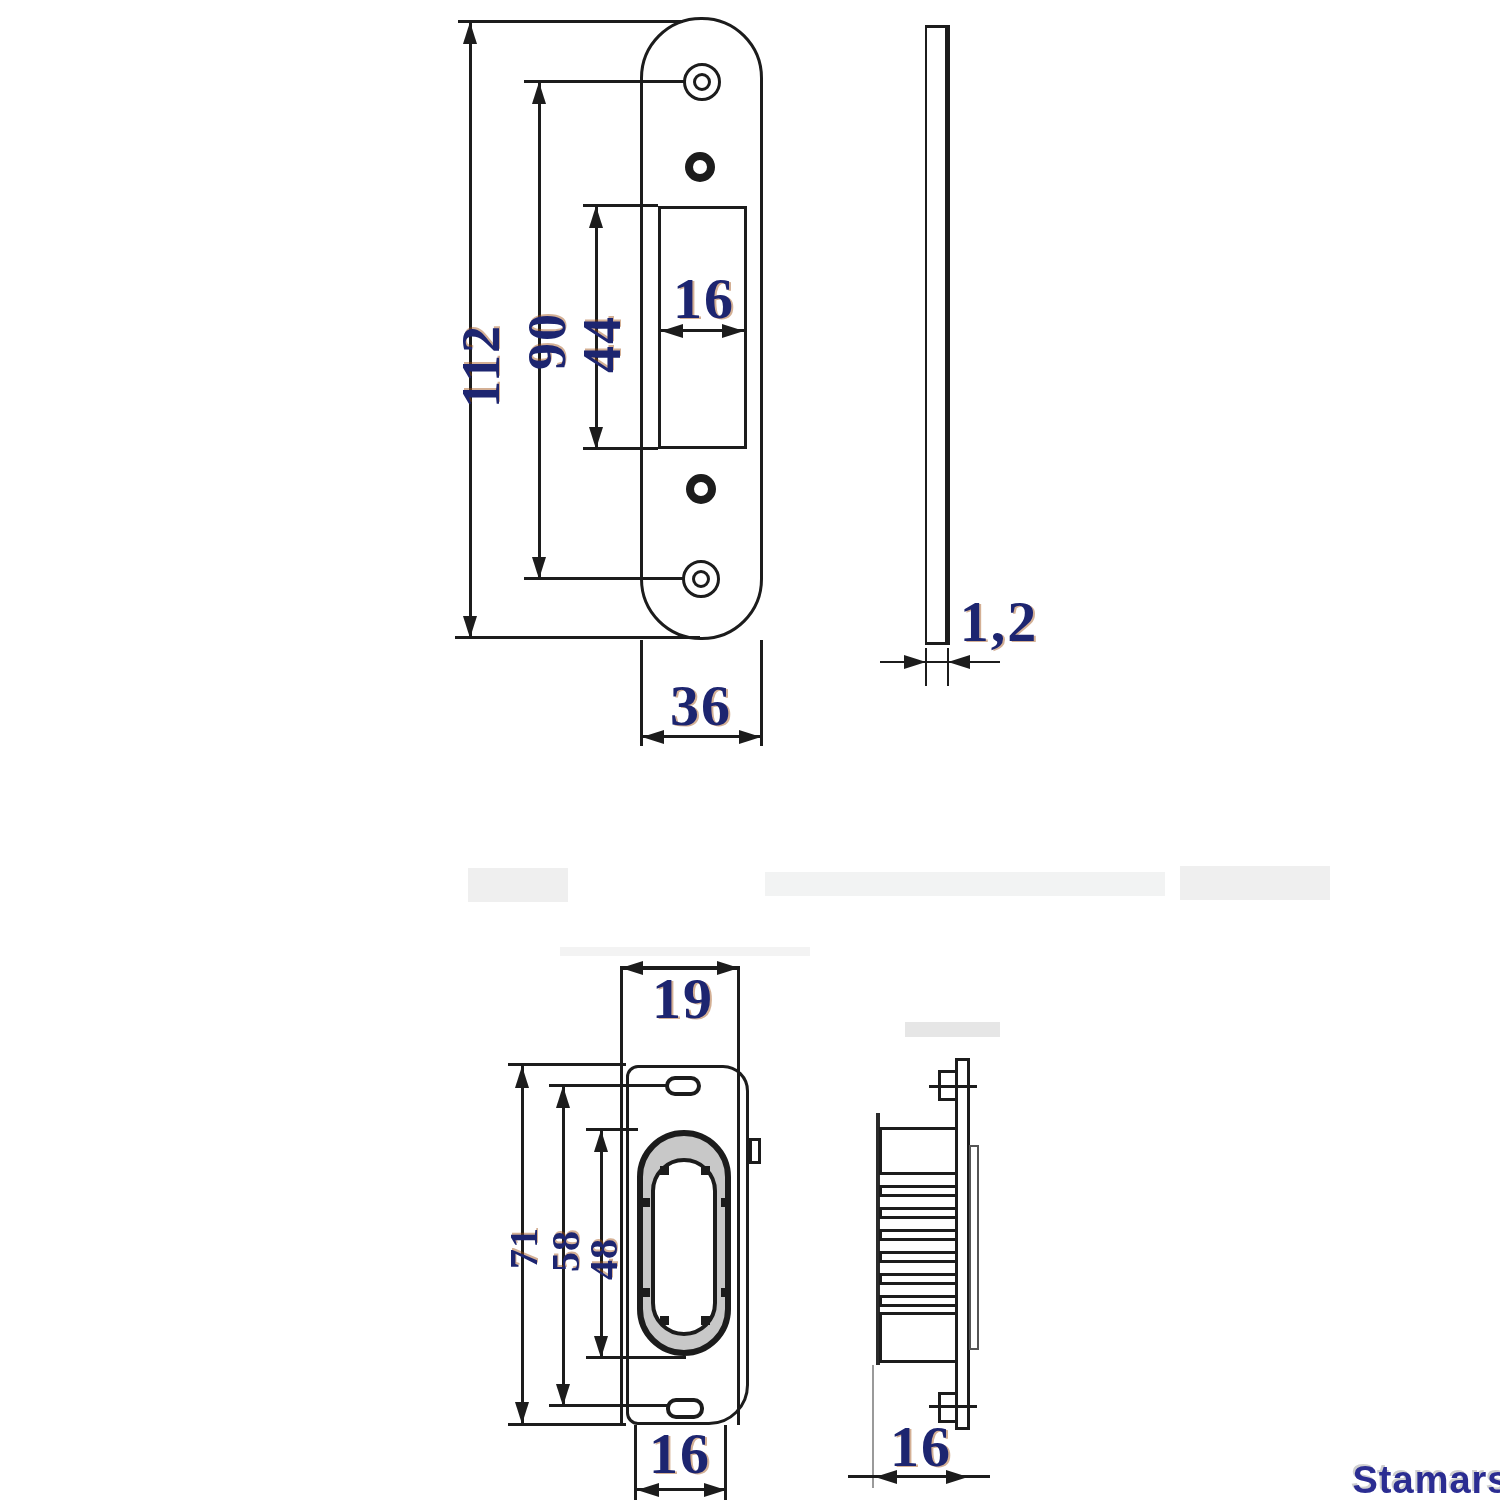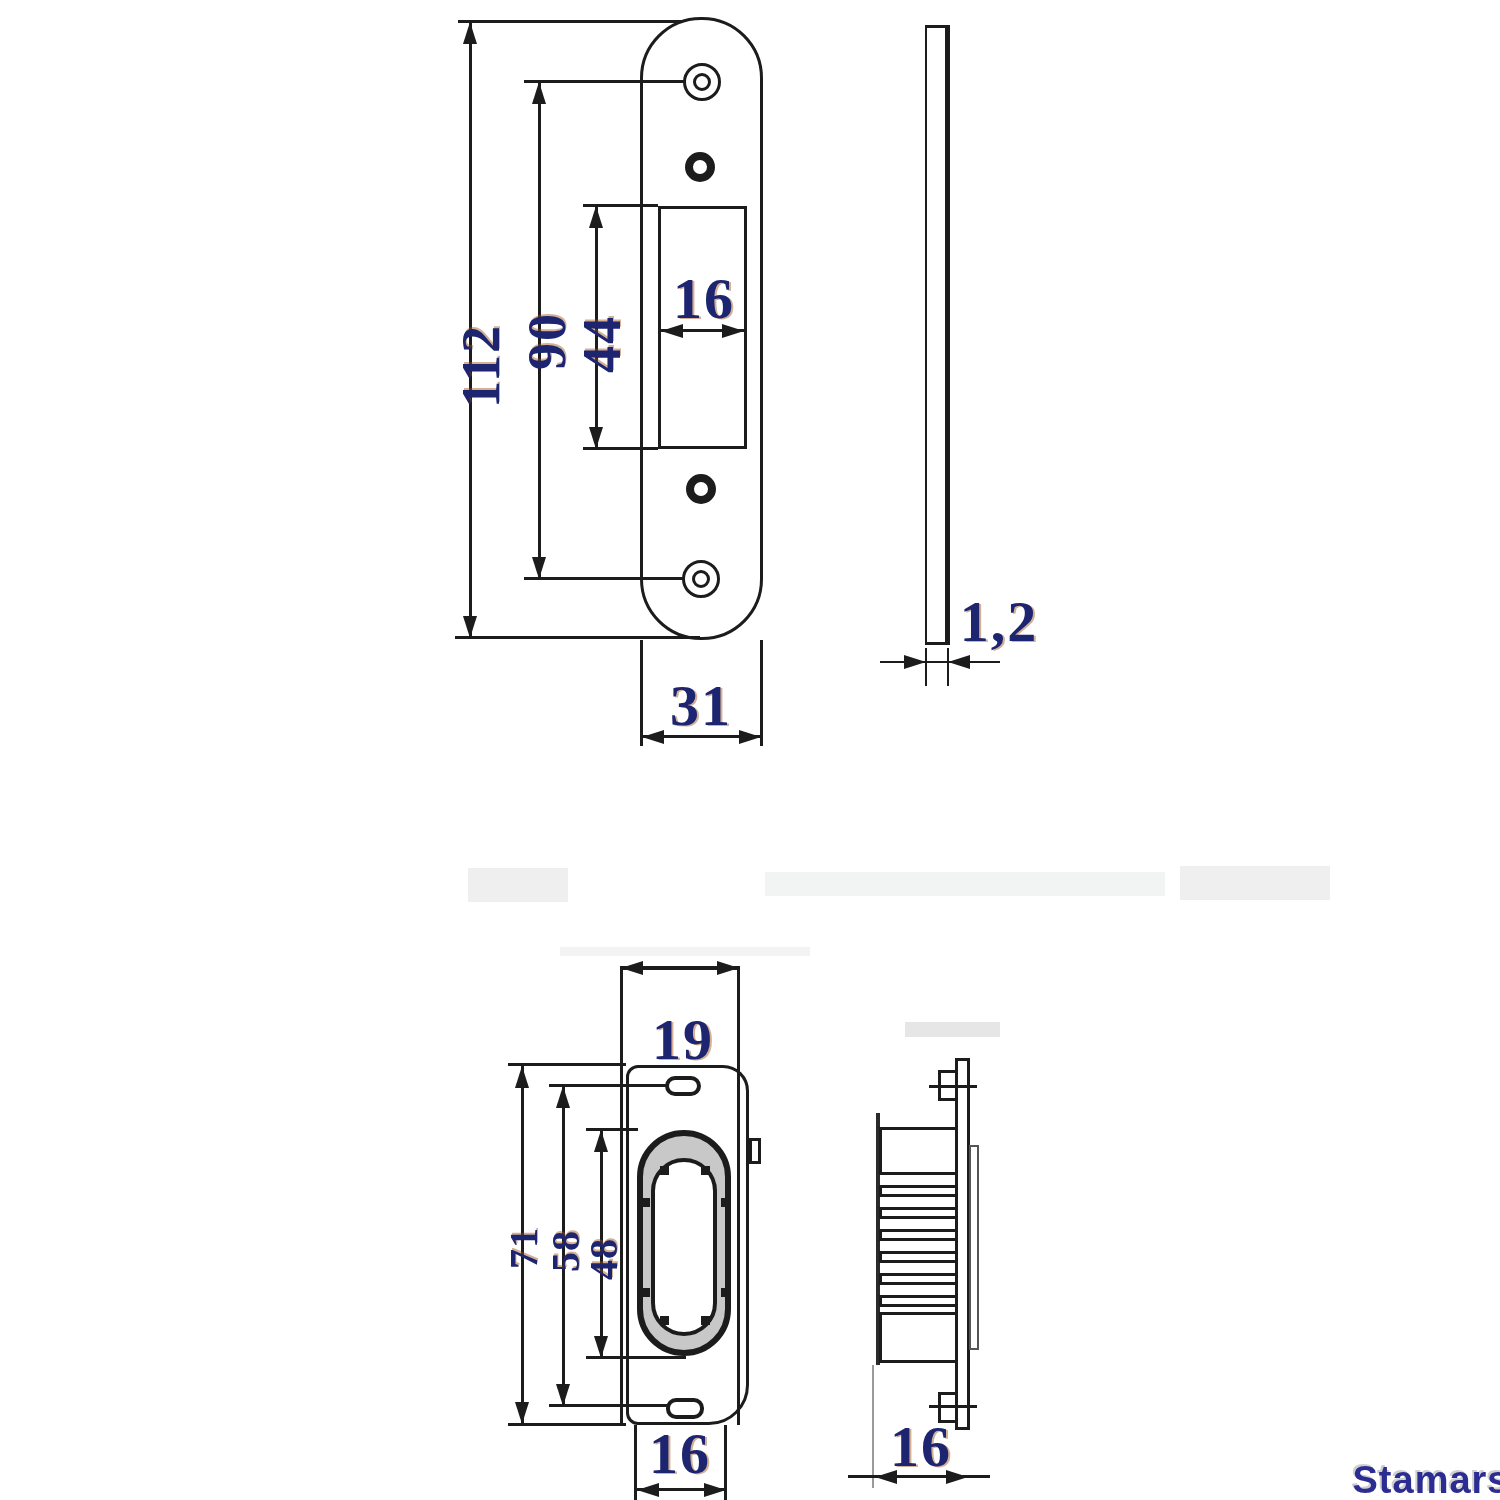--- a/index.html
+++ b/index.html
@@ -72,37 +72,37 @@
   <div class="ln" style="left:661px;top:329px;width:83px;height:3px;"></div>
   <div class="ar ar-left" style="left:661px;top:324px;"></div>
   <div class="ar ar-right" style="left:722px;top:324px;"></div>
   <div class="dim" style="left:704px;top:299px;">16</div>
 
   <div class="ln" style="left:640px;top:640px;width:3px;height:106px;"></div>
   <div class="ln" style="left:760px;top:640px;width:3px;height:106px;"></div>
   <div class="ln" style="left:641px;top:735px;width:121px;height:3px;"></div>
   <div class="ar ar-left" style="left:642px;top:730px;"></div>
   <div class="ar ar-right" style="left:739px;top:730px;"></div>
-  <div class="dim" style="left:701px;top:706px;">31</div>
+  <div class="dim" style="left:701px;top:706px;">36</div>
 
   <div style="position:absolute;left:925px;top:25px;width:18px;height:614px;background:#fff;box-sizing:content-box;
               border-left:2px solid #1c1c1c;border-right:5px solid #1c1c1c;border-top:3px solid #1c1c1c;border-bottom:3px solid #1c1c1c;"></div>
   <div class="ln" style="left:925px;top:648px;width:2px;height:38px;"></div>
   <div class="ln" style="left:947px;top:648px;width:2px;height:38px;"></div>
   <div class="ln" style="left:880px;top:661px;width:120px;height:2px;"></div>
   <div class="ar ar-right" style="left:904px;top:655px;"></div>
   <div class="ar ar-left" style="left:948px;top:655px;"></div>
   <div class="dim" style="left:999px;top:622px;">1,2</div>
 
   <div class="ln" style="left:620px;top:968px;width:3px;height:457px;"></div>
   <div class="ln" style="left:737px;top:968px;width:3px;height:457px;"></div>
   <div class="ln" style="left:620px;top:966px;width:120px;height:4px;"></div>
   <div class="ar ar-left" style="left:621px;top:961px;"></div>
   <div class="ar ar-right" style="left:717px;top:961px;"></div>
-  <div class="dim" style="left:683px;top:999px;margin-top:41px;">19</div>
+  <div class="dim" style="left:683px;top:999px;">19</div>
 
   <div class="shape" style="left:626px;top:1065px;width:117px;height:354px;border-radius:12px 26px 40px 12px;"></div>
   <div class="shape" style="left:749px;top:1138px;width:6px;height:20px;"></div>
 
   <div style="position:absolute;left:665px;top:1076px;width:28px;height:12px;border:4px solid #1c1c1c;border-radius:10px;box-sizing:content-box;"></div>
   <div style="position:absolute;left:666px;top:1398px;width:30px;height:13px;border:4px solid #1c1c1c;border-radius:10px;box-sizing:content-box;"></div>
 
   <div style="position:absolute;left:637px;top:1130px;width:82px;height:214px;border:6px solid #1c1c1c;border-radius:47px;background:#c8c8c8;box-sizing:content-box;"></div>
   <div style="position:absolute;left:651px;top:1158px;width:58px;height:170px;border:4px solid #1c1c1c;border-radius:33px;background:#ffffff;box-sizing:content-box;"></div>
   <div class="sq" style="left:660px;top:1166px;"></div>

